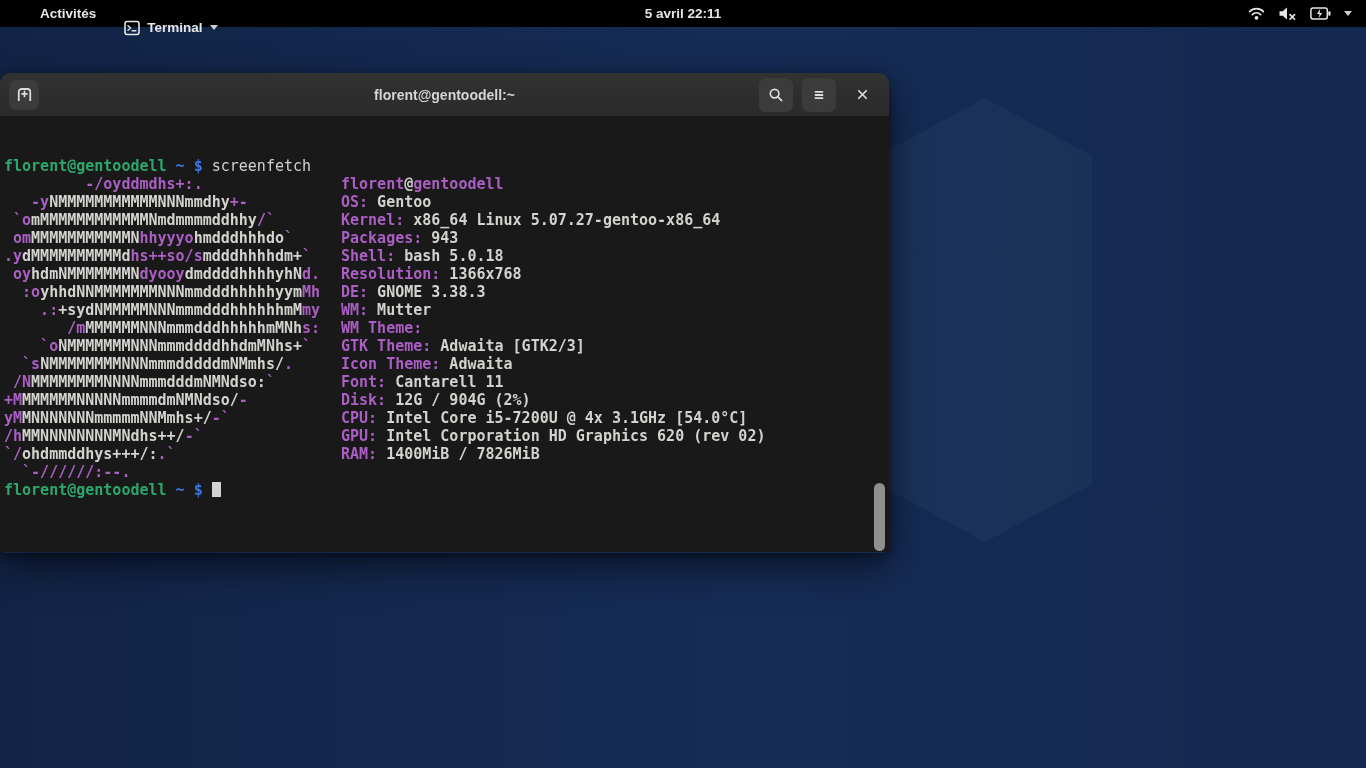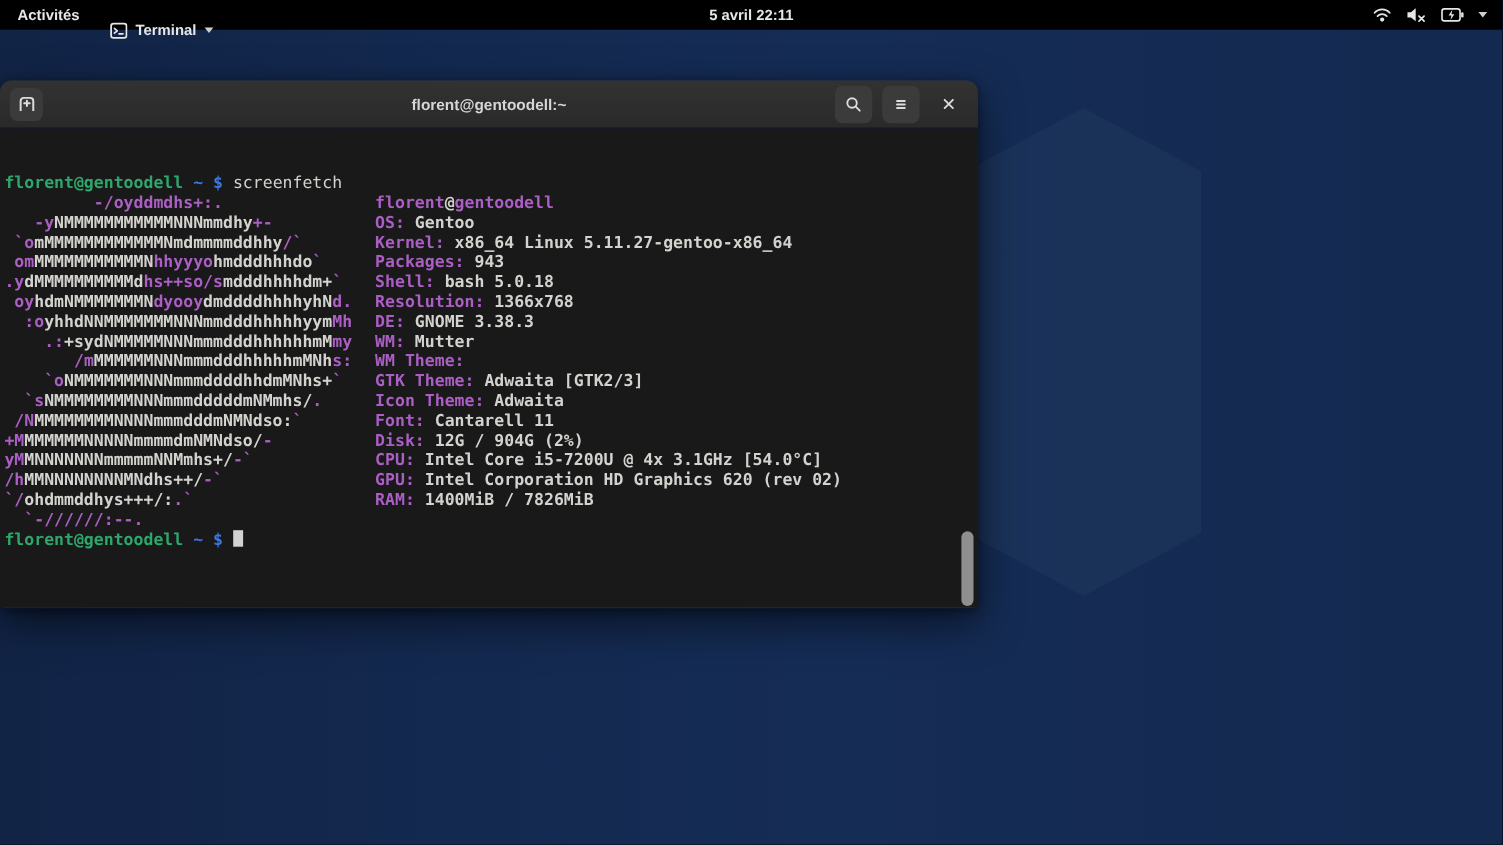--- a/index.html
+++ b/index.html
@@ -28,21 +28,21 @@
   }
   .desktop .facet-hex{ position:absolute; left:878px; top:98px; width:214px; height:444px;
     background:rgba(150,200,215,0.05);
     clip-path:polygon(50% 0%, 100% 13%, 100% 87%, 50% 100%, 0% 87%, 0% 13%); }
   .desktop .facet-shade{ position:absolute; inset:0;
     background:linear-gradient(90deg, rgba(8,14,30,0.28) 0%, rgba(8,14,30,0.10) 30%, rgba(0,0,0,0) 55%, rgba(10,18,40,0.12) 100%); }
 
   
   .topbar{ position:absolute; left:0; top:0; width:1366px; height:27px; background:#000;
            display:flex; align-items:center; z-index:5; color:var(--ui-fg);
-           font-size:13.5px; font-weight:bold; }
+           font-size:13.5px; font-weight:bold;padding-left:24px; }
   .tb-left{ display:flex; align-items:center; height:100%; }
   .tb-activities{ padding:0 16px; height:100%; display:flex; align-items:center;
                   background:none; border:none; color:var(--ui-fg); font:inherit; cursor:pointer; }
   .tb-appmenu{ display:flex; align-items:center; gap:7px; padding:0 12px; height:100%; cursor:pointer;margin-top:28px; }
   .tb-appmenu svg{ display:block; }
   .caret{ width:0; height:0; border-left:4.5px solid transparent; border-right:4.5px solid transparent;
           border-top:5px solid #cfcfcf; display:inline-block; }
   .tb-clock{ position:absolute; left:50%; top:0; transform:translateX(-50%); height:27px;
              display:flex; align-items:center; cursor:pointer; }
   .tb-right{ position:absolute; right:0; top:0; height:27px; display:flex; align-items:center;
@@ -187,21 +187,21 @@
           <div class="term-line"><span class="c-purple">+M</span><span class="c-white">MMMMMMNNNNNmmmmdmNMNdso/</span><span class="c-purple">-</span></div>
           <div class="term-line"><span class="c-purple">yM</span><span class="c-white">MNNNNNNNmmmmmNNMmhs+/</span><span class="c-purple">-`</span></div>
           <div class="term-line"><span class="c-purple">/h</span><span class="c-white">MMNNNNNNNNMNdhs++/</span><span class="c-purple">-`</span></div>
           <div class="term-line"><span class="c-purple">`/</span><span class="c-white">ohdmmddhys+++/:</span><span class="c-purple">.`</span></div>
           <div class="term-line"><span class="c-purple">  `-//////:--.</span></div>
         </div>
 
       <div class="sysinfo">
           <div class="term-line"><span class="c-purple">florent</span><span class="c-white">@</span><span class="c-purple">gentoodell</span></div>
           <div class="term-line"><span class="c-purple">OS:</span><span class="c-white"> Gentoo</span></div>
-          <div class="term-line"><span class="c-purple">Kernel:</span><span class="c-white"> x86_64 Linux 5.11.27-gentoo-x86_64</span></div>
+          <div class="term-line"><span class="c-purple">Kernel:</span><span class="c-white"> x86_64 Linux 5.07.27-gentoo-x86_64</span></div>
           <div class="term-line"><span class="c-purple">Packages:</span><span class="c-white"> 943</span></div>
           <div class="term-line"><span class="c-purple">Shell:</span><span class="c-white"> bash 5.0.18</span></div>
           <div class="term-line"><span class="c-purple">Resolution:</span><span class="c-white"> 1366x768</span></div>
           <div class="term-line"><span class="c-purple">DE:</span><span class="c-white"> GNOME 3.38.3</span></div>
           <div class="term-line"><span class="c-purple">WM:</span><span class="c-white"> Mutter</span></div>
           <div class="term-line"><span class="c-purple">WM Theme:</span><span class="c-white"></span></div>
           <div class="term-line"><span class="c-purple">GTK Theme:</span><span class="c-white"> Adwaita [GTK2/3]</span></div>
           <div class="term-line"><span class="c-purple">Icon Theme:</span><span class="c-white"> Adwaita</span></div>
           <div class="term-line"><span class="c-purple">Font:</span><span class="c-white"> Cantarell 11</span></div>
           <div class="term-line"><span class="c-purple">Disk:</span><span class="c-white"> 12G / 904G (2%)</span></div>

